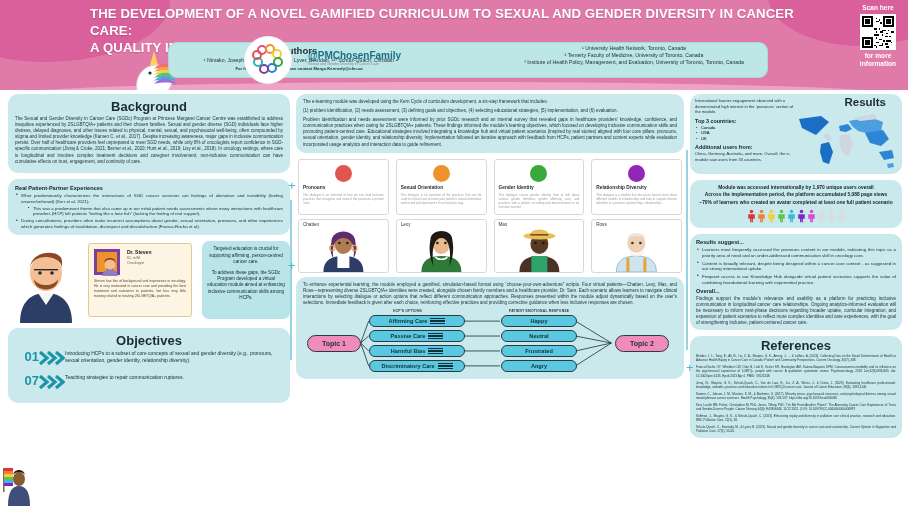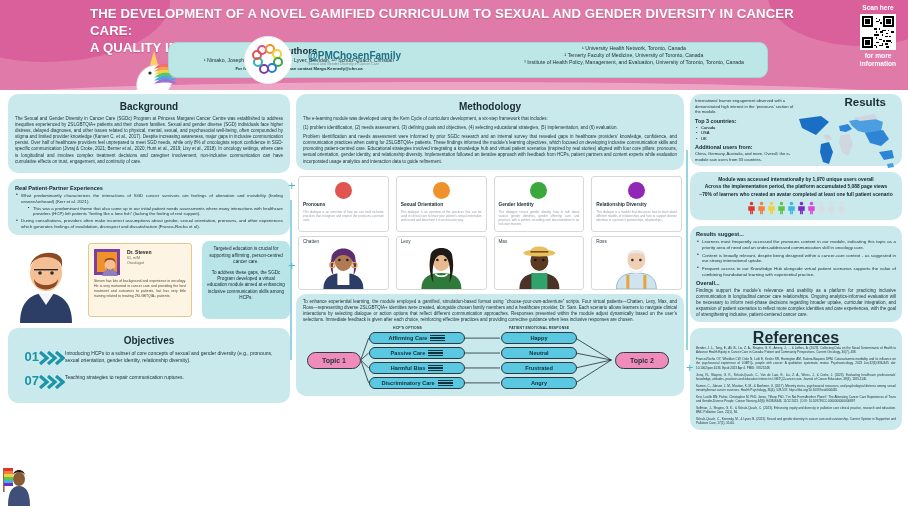--- a/index.html
+++ b/index.html
@@ -74,21 +74,21 @@
   .col { position: absolute; top: 94px; }
   .col-left   { left: 8px;   width: 282px; }
   .col-mid    { left: 296px; width: 388px; }
   .col-right  { left: 690px; width: 212px; }
 
   .card {
     background: #c9e9ec; border-radius: 10px; padding: 5px 7px;
     margin-bottom: 6px;
   }
   .sec-title {
-    text-align: center; font-weight: bold; font-size: 10px; color: #1b2b33;
+    text-align: center; font-weight: bold; font-size: 13px; color: #1b2b33;
     line-height: 15px; margin-bottom: 2px;
   }
   p.body {
     font-size: 4.5px; line-height: 6.1px; color: #1e2d35; text-align: justify;
     margin-bottom: 3px;
   }
   .sub-head { font-size: 5.6px; font-weight: bold; color: #13222b; margin: 1px 0 2px; }
   ul.bul { list-style: none; margin: 0 0 2px 0; padding: 0; }
   ul.bul > li {
     font-size: 4.4px; line-height: 5.9px; color: #1e2d35; text-align: justify;
@@ -166,21 +166,21 @@
     background: #5ac8e0; border: 1px solid #2a3b44;
     font-size: 5.6px; font-weight: bold; color: #123039;
     display: flex; align-items: center; justify-content: center; gap: 3px;
   }
   .opt-left { width: 96px; left: 64px; }
   .opt-right { width: 76px; left: 196px; }
   .mini-bars { display: inline-block; width: 15px; }
   .mini-bars i { display: block; height: 1.2px; background: #123039; margin: 1px 0; }
 
   
-  .map-card { position: relative; height: 72px; }
+  .map-card { position: relative; height: 80px; }
   .res-title { position: absolute; right: 16px; top: 2px; font-weight: bold; font-size: 11.5px; color: #1b2b33; }
   .map-text { position: absolute; left: 5px; top: 4px; width: 104px; }
   .map-text p { font-size: 4.1px; line-height: 5.6px; color: #1e2d35; margin-bottom: 3px; }
   .map-text .h { font-size: 5.4px; font-weight: bold; color: #13222b; margin-bottom: 1px; }
   .map-text ul { list-style: none; padding-left: 6px; }
   .map-text li { font-size: 4.1px; line-height: 5.4px; position: relative; }
   .map-text li::before { content: "•"; position: absolute; left: -5px; }
   .worldmap { position: absolute; right: 2px; top: 12px; width: 110px; height: 70px; }
 
   .stat-line { font-size: 4.9px; font-weight: bold; color: #13222b; text-align: center; line-height: 7.4px; }
@@ -381,21 +381,20 @@
         </div>
         <div class="obj-text">Teaching strategies to repair communication ruptures.</div>
       </div>
 
     </div>
   </div>
 
   <div class="col col-mid">
 
     <div class="card">
-      <div class="sec-title">Methodology</div>
       <p class="body">The e-learning module was developed using the Kern Cycle of curriculum development, a six-step framework that includes:</p>
       <p class="body">(1) problem identification, (2) needs assessment, (3) defining goals and objectives, (4) selecting educational strategies, (5) implementation, and (6) evaluation.</p>
       <p class="body" style="margin-bottom:0;">Problem identification and needs assessment were informed by prior SGDc research and an internal survey that revealed gaps in healthcare providers’ knowledge, confidence, and communication practices when caring for 2SLGBTQIA+ patients. These findings informed the module’s learning objectives, which focused on developing inclusive communication skills and promoting patient-centred care. Educational strategies involved integrating a knowledge hub and virtual patient scenarios (inspired by real stories) aligned with four core pillars: pronouns, sexual orientation, gender identity, and relationship diversity. Implementation followed an iterative approach with feedback from HCPs, patient partners and content experts while evaluation incorporated usage analytics and interaction data to guide refinement.</p>
     </div>
 
     <div class="pillars">
       <div class="pillar">
         <div class="pillar-dot" style="background:#e0554f"></div>
         <div class="pillar-name">Pronouns</div>
         <div class="pillar-body">This dialogue is an overview of how we can instil inclusive practices that recognize and respect the pronouns a person uses.</div>
@@ -622,21 +621,21 @@
       <ul class="bul">
         <li>Learners most frequently accessed the pronouns content in our module, indicating this topic as a priority area of need and an under-addressed communication skill in oncology care.</li>
         <li>Content is broadly relevant, despite being designed within a cancer-care context - as suggested in our strong international uptake.</li>
         <li>Frequent access to our Knowledge Hub alongside virtual patient scenarios supports the value of combining foundational learning with experiential practice.</li>
       </ul>
       <div class="sub-head">Overall...</div>
       <p class="body" style="margin-bottom:0;">Findings support the module’s relevance and usability as a platform for practicing inclusive communication in longitudinal cancer care relationships. Ongoing analytics-informed evaluation will be necessary to inform next-phase decisions regarding broader uptake, curricular integration, and expansion of patient scenarios to reflect more complex identities and care experiences, with the goal of strengthening inclusive, patient-centered cancer care.</p>
     </div>
 
     <div class="card" style="padding:3px 6px 4px;">
-      <div class="sec-title" style="font-size:16px;line-height:13px;text-decoration:underline;">References</div>
+      <div class="sec-title" style="font-size:13px;line-height:13px;">References</div>
       <div class="ref-item">Bender, J. L., Tong, E., Ali, B., Liu, Z. A., Shapiro, G. K., Amery, J., ... &amp; Loffers, A. (2023). Collecting Data on the Social Determinants of Health to Advance Health Equity in Cancer Care in Canada: Patient and Community Perspectives. Current Oncology, 30(7), 438.</div>
       <div class="ref-item">Franco-Rocha OY, Wheldon CW, Oakr N, Lokí E, Kesler SR, Harrington AM, Suárez-Baquero DFM. Cataractaemia morbidity and its influence on the psychosocial experience of LGBTQ+ people with cancer: A qualitative systematic review. Psychooncology. 2023 Jun;32(6):836-845. doi: 10.1002/pon.6133. Epub 2023 Apr 4. PMID: 37025248.</div>
       <div class="ref-item">Jivraj, N., Shapiro, G. K., Schulz-Quach, C., Van de Laar, E., Liu, Z. A., Weiss, J., &amp; Croke, J. (2023). Evaluating healthcare professionals’ knowledge, attitudes, practices and education interest in LGBTQ2-cancer care. Journal of Cancer Education, 38(4), 1183-1140.</div>
       <div class="ref-item">Kamen, C., Jabson, J. M., Mustian, K. M., &amp; Boehmer, U. (2017). Minority stress, psychosocial resources, and psychological distress among sexual minority/breast cancer survivors. Health Psychology, 36(4), 529-537. https://doi.org/10.1037/hea0000465</div>
       <div class="ref-item">Kerr, Lucille BN; Fisher, Christopher M. PhD; Jones, Tiffany PhD. “I’m Not From Another Planet”: The Alienating Cancer Care Experiences of Trans and Gender-Diverse People. Cancer Nursing 44(6): E438-E446, 11/12 2021. | DOI: 10.1097/NCC.0000000000000897</div>
       <div class="ref-item">Soffman, J., Shapiro, G. K., &amp; Schulz-Quach, C. (2023). Enhancing equity and diversity in palliative care clinical practice, research and education. BMC Palliative Care, 22(1), 66.</div>
       <div class="ref-item" style="margin-bottom:0;">Schulz-Quach, C., Kennedy, M., &amp; Lyver, B. (2023). Sexual and gender diversity in cancer care and survivorship. Current Opinion in Supportive and Palliative Care, 17(1), 55-60.</div>
     </div>
   </div>
 

